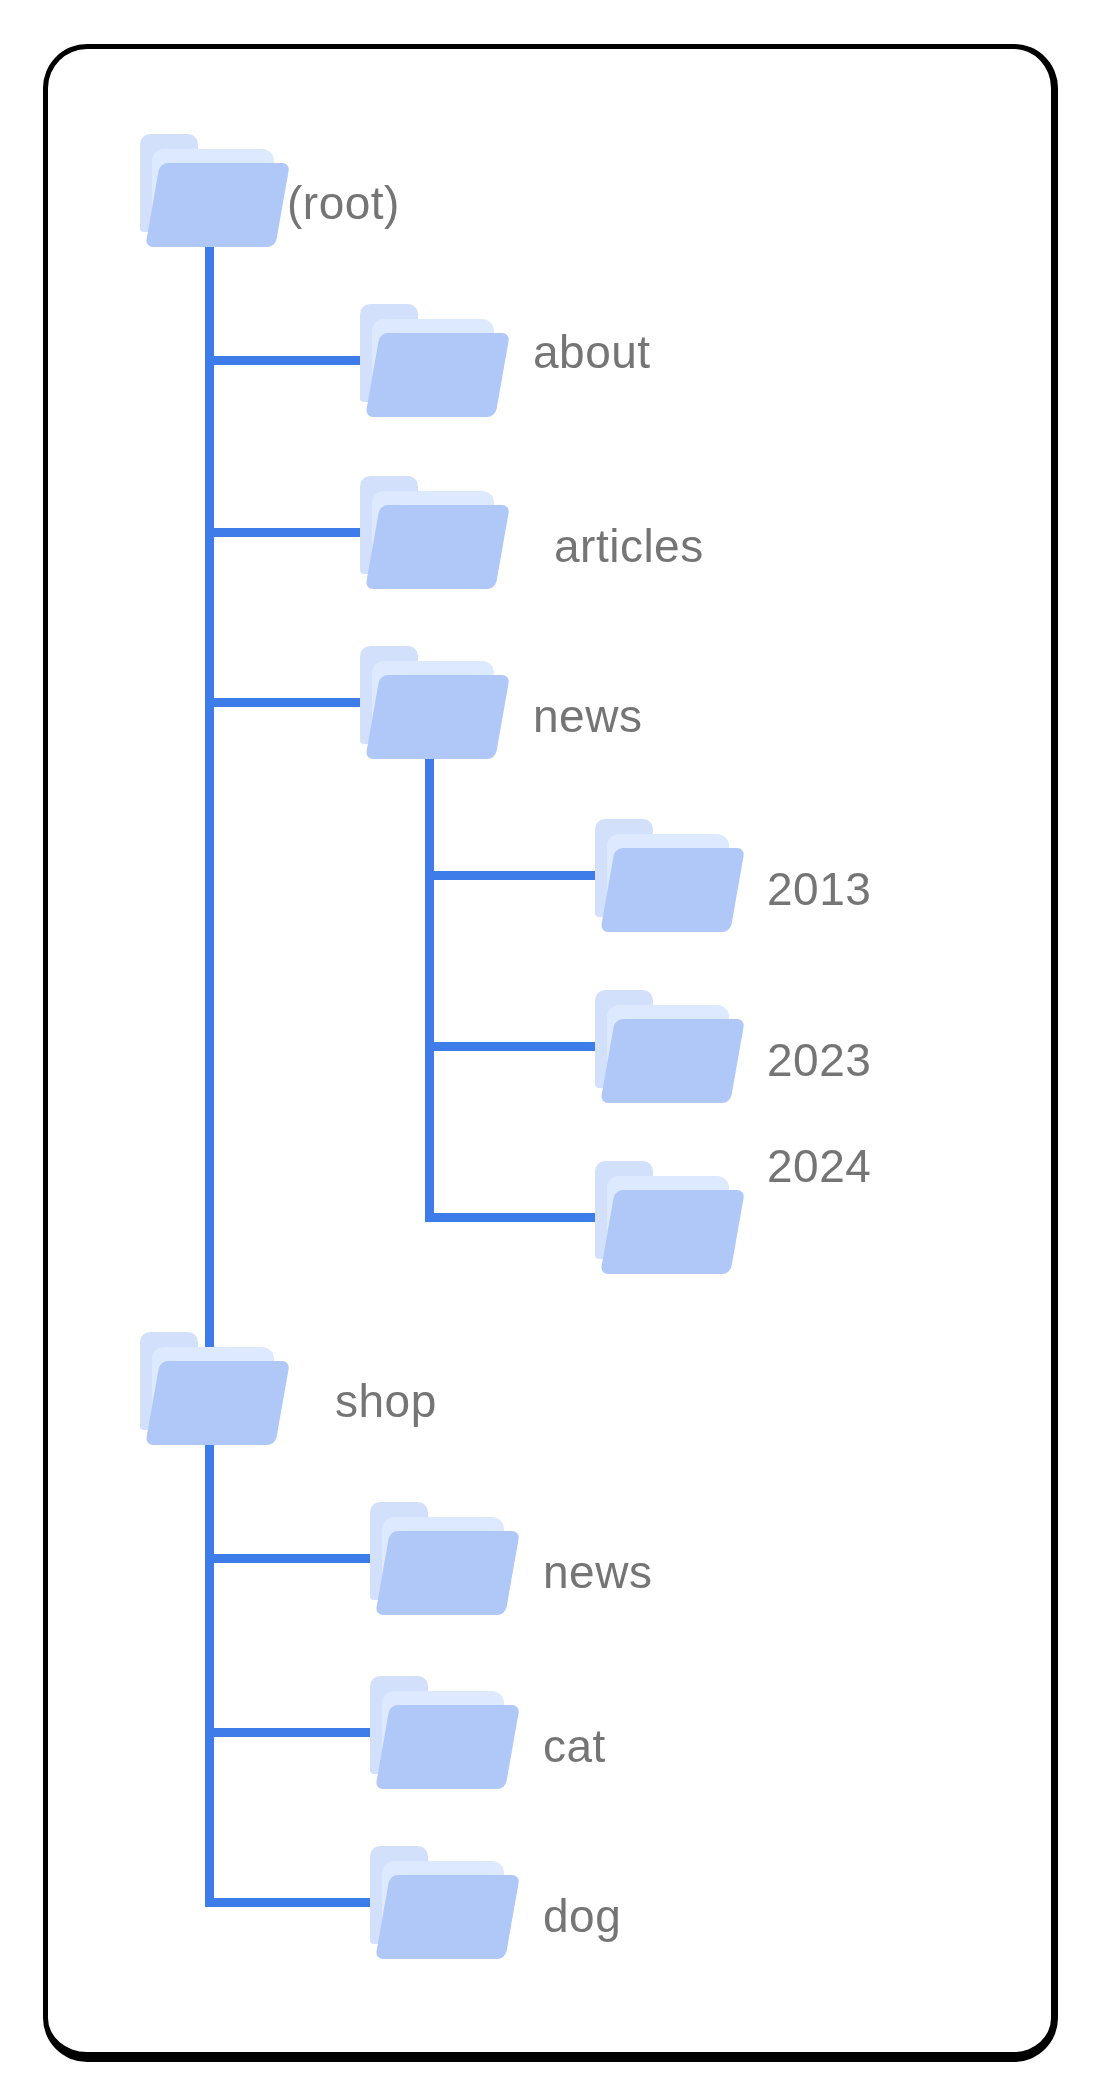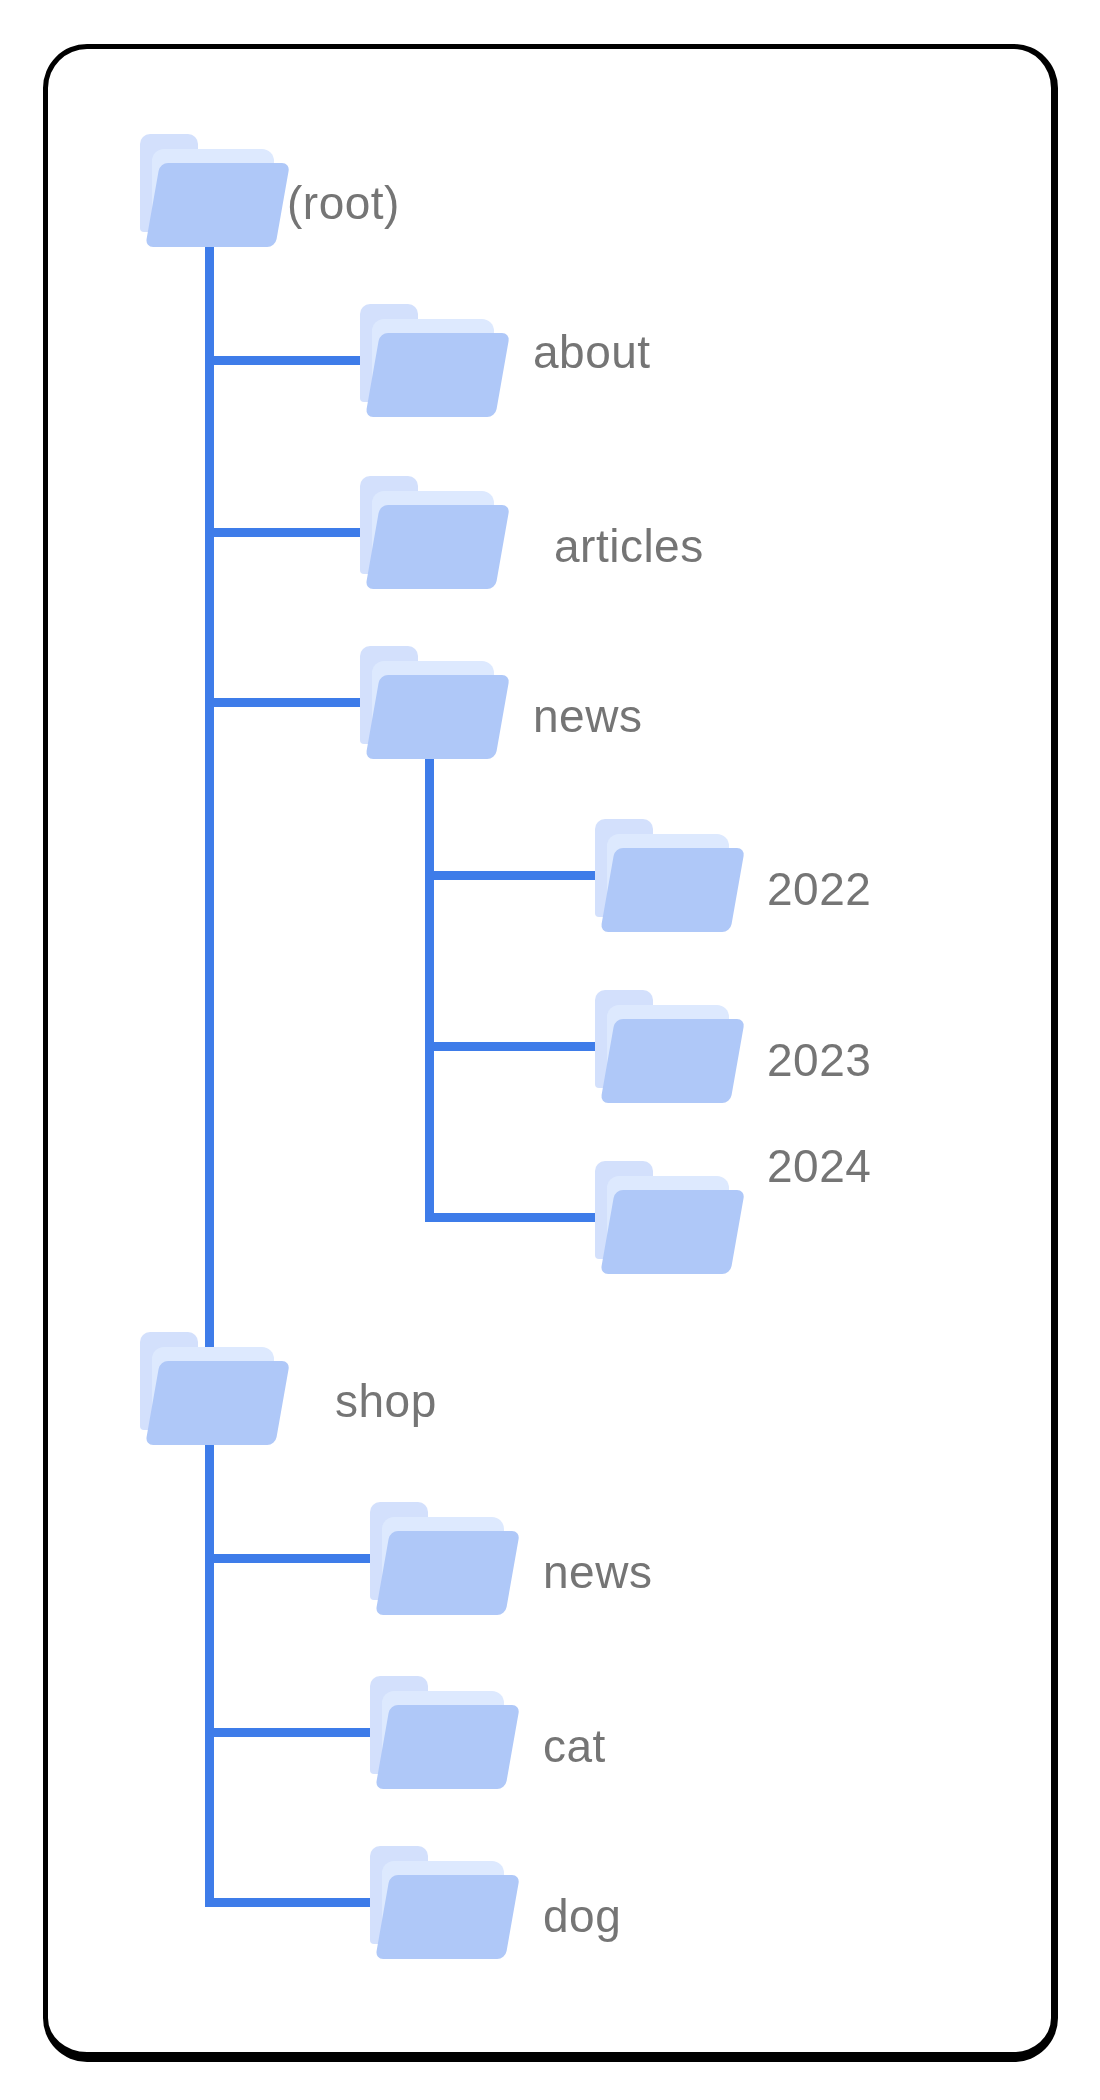--- a/index.html
+++ b/index.html
@@ -127,21 +127,21 @@
         <div class="back"></div>
         <div class="flap"></div>
         <div class="front"></div>
       </div>
       <div class="tree-label" style="left: 533px; top: 716px;">news</div>
       <div class="folder" style="left: 595px; top: 819px;">
         <div class="back"></div>
         <div class="flap"></div>
         <div class="front"></div>
       </div>
-      <div class="tree-label" style="left: 767px; top: 889px;">2022</div>
+      <div class="tree-label" style="left: 767px; top: 889px;">2013</div>
       <div class="folder" style="left: 595px; top: 990px;">
         <div class="back"></div>
         <div class="flap"></div>
         <div class="front"></div>
       </div>
       <div class="tree-label" style="left: 767px; top: 1060px;">2023</div>
       <div class="folder" style="left: 595px; top: 1161px;">
         <div class="back"></div>
         <div class="flap"></div>
         <div class="front"></div>

